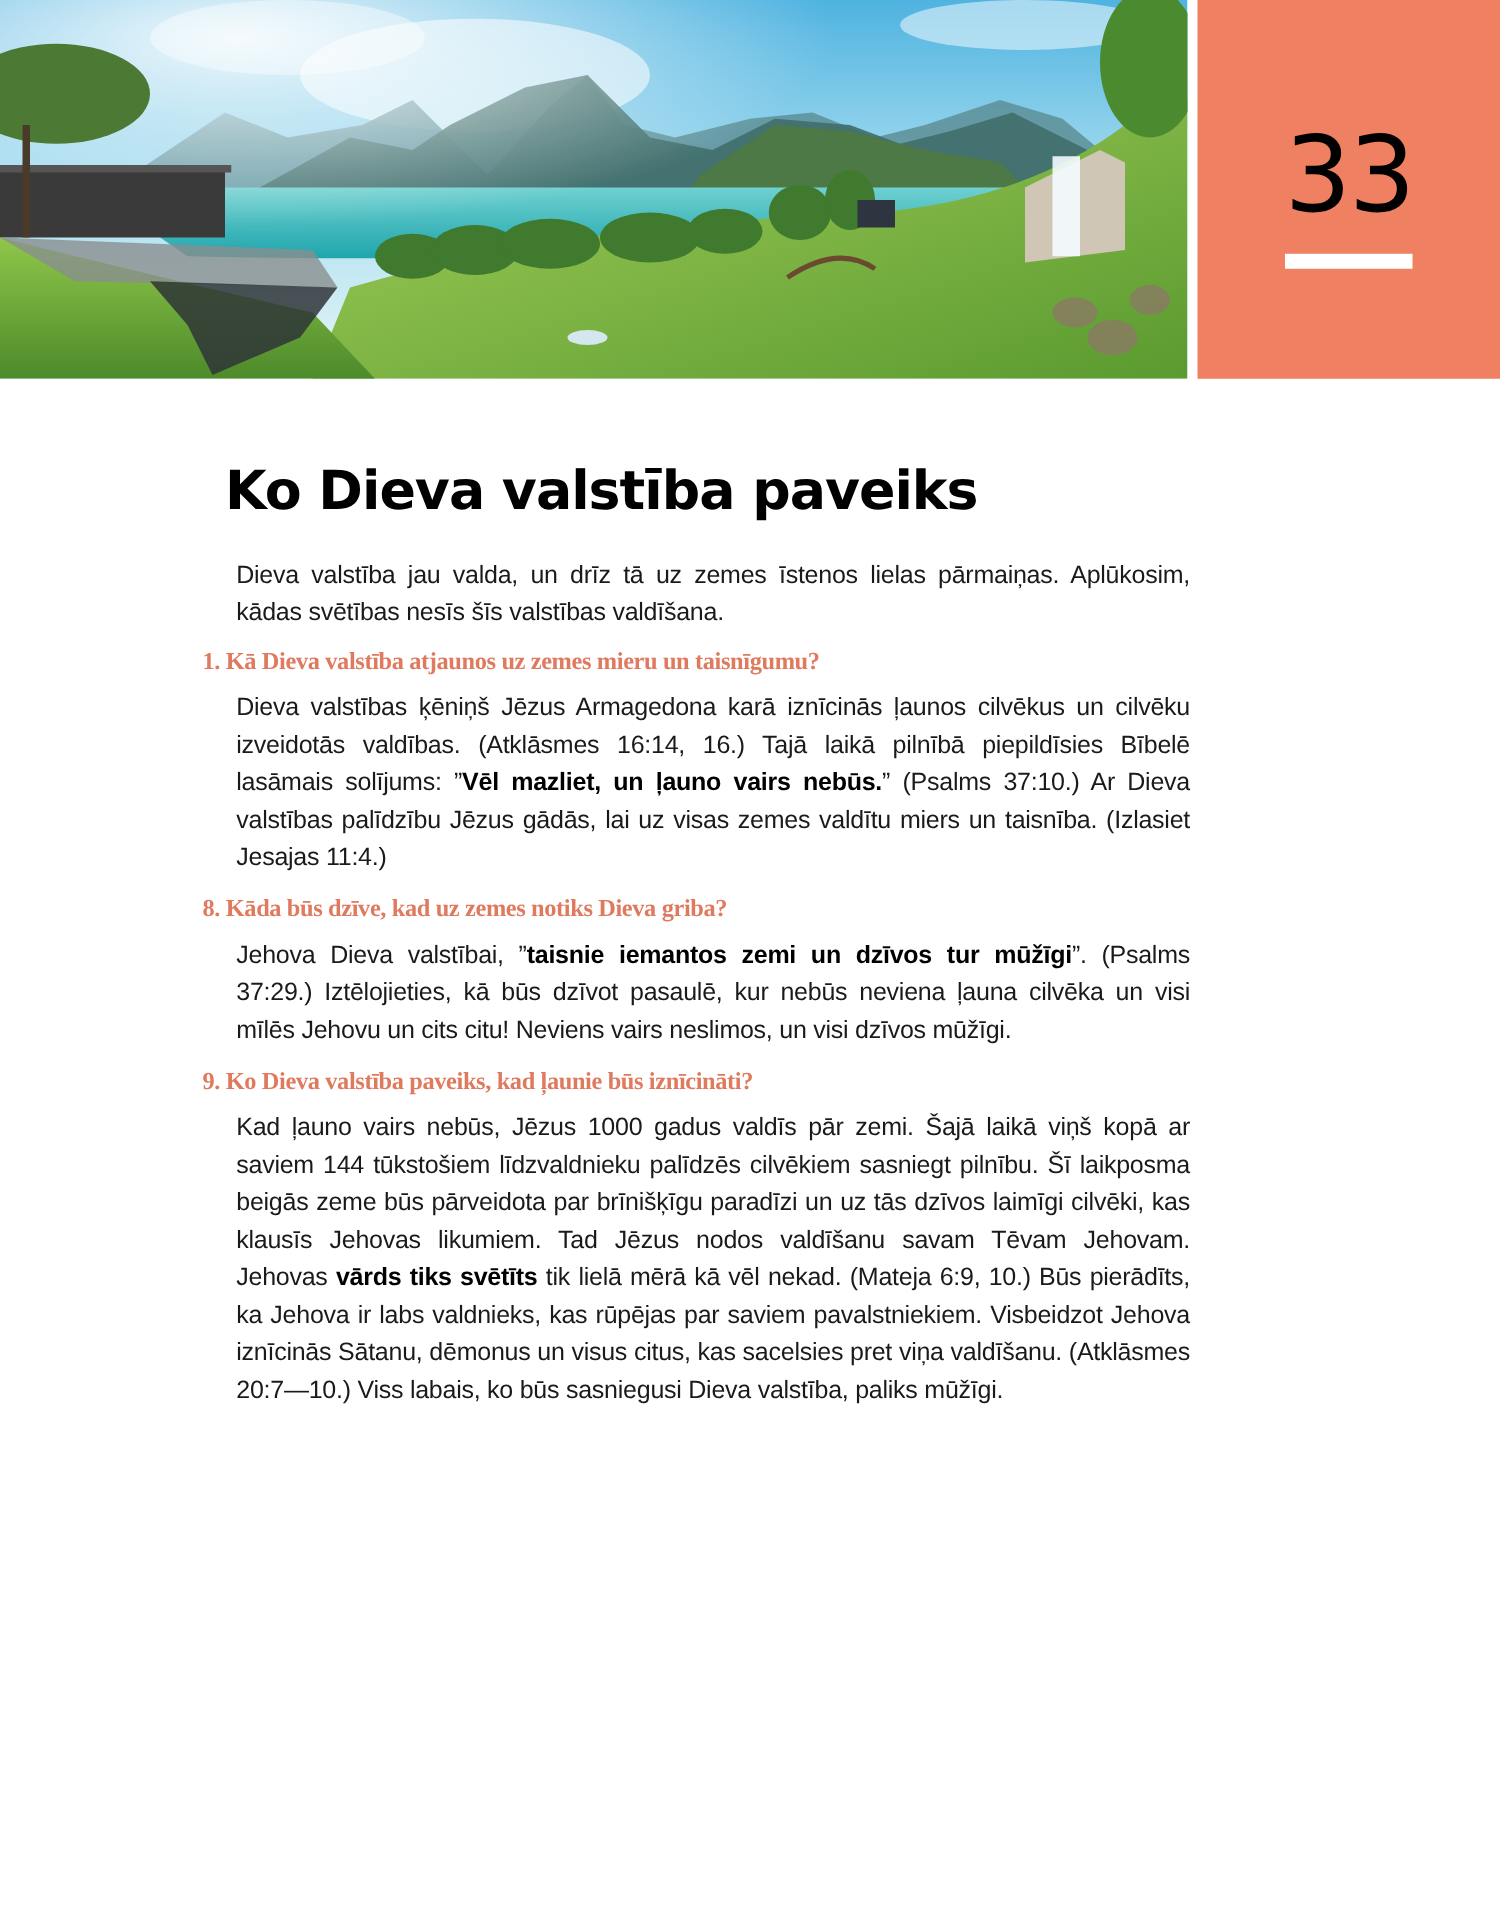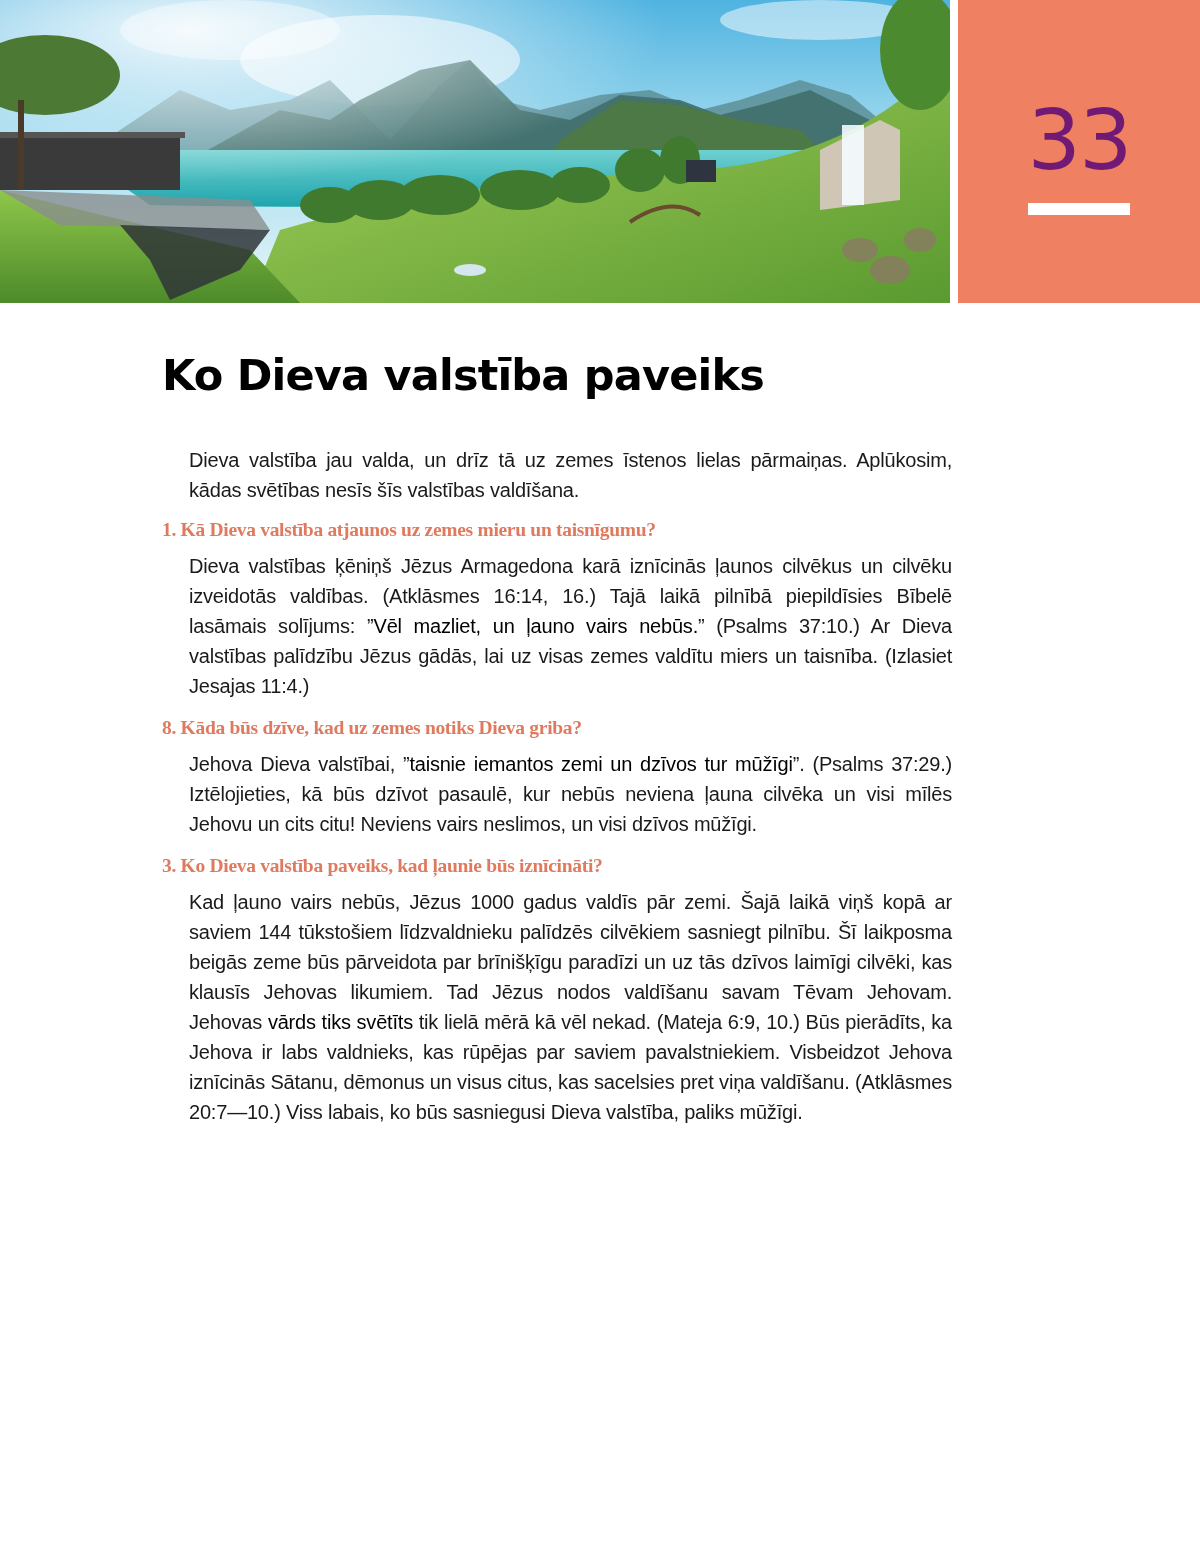--- a/index.html
+++ b/index.html
@@ -2,28 +2,28 @@
 <html><head>
   <meta charset="utf-8">
   <style>
     html, body { margin: 0; padding: 0; background: #ffffff; }
     body { width: 1200px; height: 1543px; position: relative; overflow: hidden; font-family: "Liberation Sans", sans-serif; color: #1a1a1a; }
 
     .hero { position: absolute; left: 0; top: 0; width: 950px; height: 303px; overflow: hidden; }
     .hero svg { display: block; width: 950px; height: 303px; }
 
     .chapter-box { position: absolute; left: 958px; top: 0; width: 242px; height: 303px; background: #f08062; }
-    .chapter-num { position: absolute; left: 0; right: 0; top: 98px; text-align: center; color: #701a75; font-family: "DejaVu Sans", sans-serif; font-size: 84px; font-weight: 400; letter-spacing: -2px; line-height: 1; }
+    .chapter-num { position: absolute; left: 0; right: 0; top: 98px; text-align: center; color: #000000; font-family: "DejaVu Sans", sans-serif; font-size: 84px; font-weight: 400; letter-spacing: -2px; line-height: 1; }
     .chapter-rule { position: absolute; left: 70px; width: 102px; top: 203px; height: 12px; background: #ffffff; }
 
-    .title { position: absolute; left: 162px; top: 352px; margin: 0; font-family: "DejaVu Sans", sans-serif; font-weight: 700; font-size: 43px; letter-spacing: -0.8px; color: #000; line-height: 1.1; }
+    .title { position: absolute; left: 162px; top: 352px; margin: 18px; font-family: "DejaVu Sans", sans-serif; font-weight: 700; font-size: 43px; letter-spacing: -0.8px; color: #000; line-height: 1.1; }
 
     .content { position: absolute; left: 162px; top: 445px; width: 790px; }
     .para { margin: 0 0 0 27px; width: 763px; font-family: "Liberation Sans", sans-serif; font-size: 20px; line-height: 30px; text-align: justify; color: #1a1a1a; letter-spacing: -0.2px; }
-    .para b { font-weight: 400; color: #000; }
+    .para b { font-weight: 700; color: #000; }
     .q { margin: 0; font-family: Liberation Serif, serif; font-weight: 700; font-size: 19.5px; color: #e07a5f; line-height: 26px; letter-spacing: -0.3px; }
     .intro { margin-bottom: 12px; }
     .gap-q { margin-top: 14px; }
     .q + .para { margin-top: 8px; }
   </style>
 </head>
 <body>
 
 <div class="hero">
   <svg viewBox="0 0 950 303" preserveAspectRatio="none">
@@ -104,16 +104,16 @@
     <h2 class="q">1. Kā Dieva valstība atjaunos uz zemes mieru un taisnīgumu?</h2>
     <p class="para"><span>Dieva valstības ķēniņš Jēzus Armagedona karā iznīcinās ļaunos cilvēkus un cilvēku izveidotās valdības. (Atklāsmes 16:14, 16.) Tajā laikā pilnībā piepildīsies Bībelē lasāmais solījums: ”</span><b>Vēl mazliet, un ļauno vairs nebūs.</b><span>” (Psalms 37:10.) Ar Dieva valstības palīdzību Jēzus gādās, lai uz visas zemes valdītu miers un taisnība. (Izlasiet Jesajas 11:4.)</span></p>
   </div>
 
   <div class="gap-q">
     <h2 class="q">8. Kāda būs dzīve, kad uz zemes notiks Dieva griba?</h2>
     <p class="para"><span>Jehova Dieva valstībai, ”</span><b>taisnie iemantos zemi un dzīvos tur mūžīgi</b><span>”. (Psalms 37:29.) Iztēlojieties, kā būs dzīvot pasaulē, kur nebūs neviena ļauna cilvēka un visi mīlēs Jehovu un cits citu! Neviens vairs neslimos, un visi dzīvos mūžīgi.</span></p>
   </div>
 
   <div class="gap-q">
-    <h2 class="q">3. Ko Dieva valstība paveiks, kad ļaunie būs iznīcināti?</h2>
+    <h2 class="q">9. Ko Dieva valstība paveiks, kad ļaunie būs iznīcināti?</h2>
     <p class="para"><span>Kad ļauno vairs nebūs, Jēzus 1000 gadus valdīs pār zemi. Šajā laikā viņš kopā ar saviem 144 tūkstošiem līdzvaldnieku palīdzēs cilvēkiem sasniegt pilnību. Šī laikposma beigās zeme būs pārveidota par brīnišķīgu paradīzi un uz tās dzīvos laimīgi cilvēki, kas klausīs Jehovas likumiem. Tad Jēzus nodos valdīšanu savam Tēvam Jehovam. Jehovas </span><b>vārds tiks svētīts</b><span> tik lielā mērā kā vēl nekad. (Mateja 6:9, 10.) Būs pierādīts, ka Jehova ir labs valdnieks, kas rūpējas par saviem pavalstniekiem. Visbeidzot Jehova iznīcinās Sātanu, dēmonus un visus citus, kas sacelsies pret viņa valdīšanu. (Atklāsmes 20:7—10.) Viss labais, ko būs sasniegusi Dieva valstība, paliks mūžīgi.</span></p>
   </div>
 </div>
 
 </body></html>

